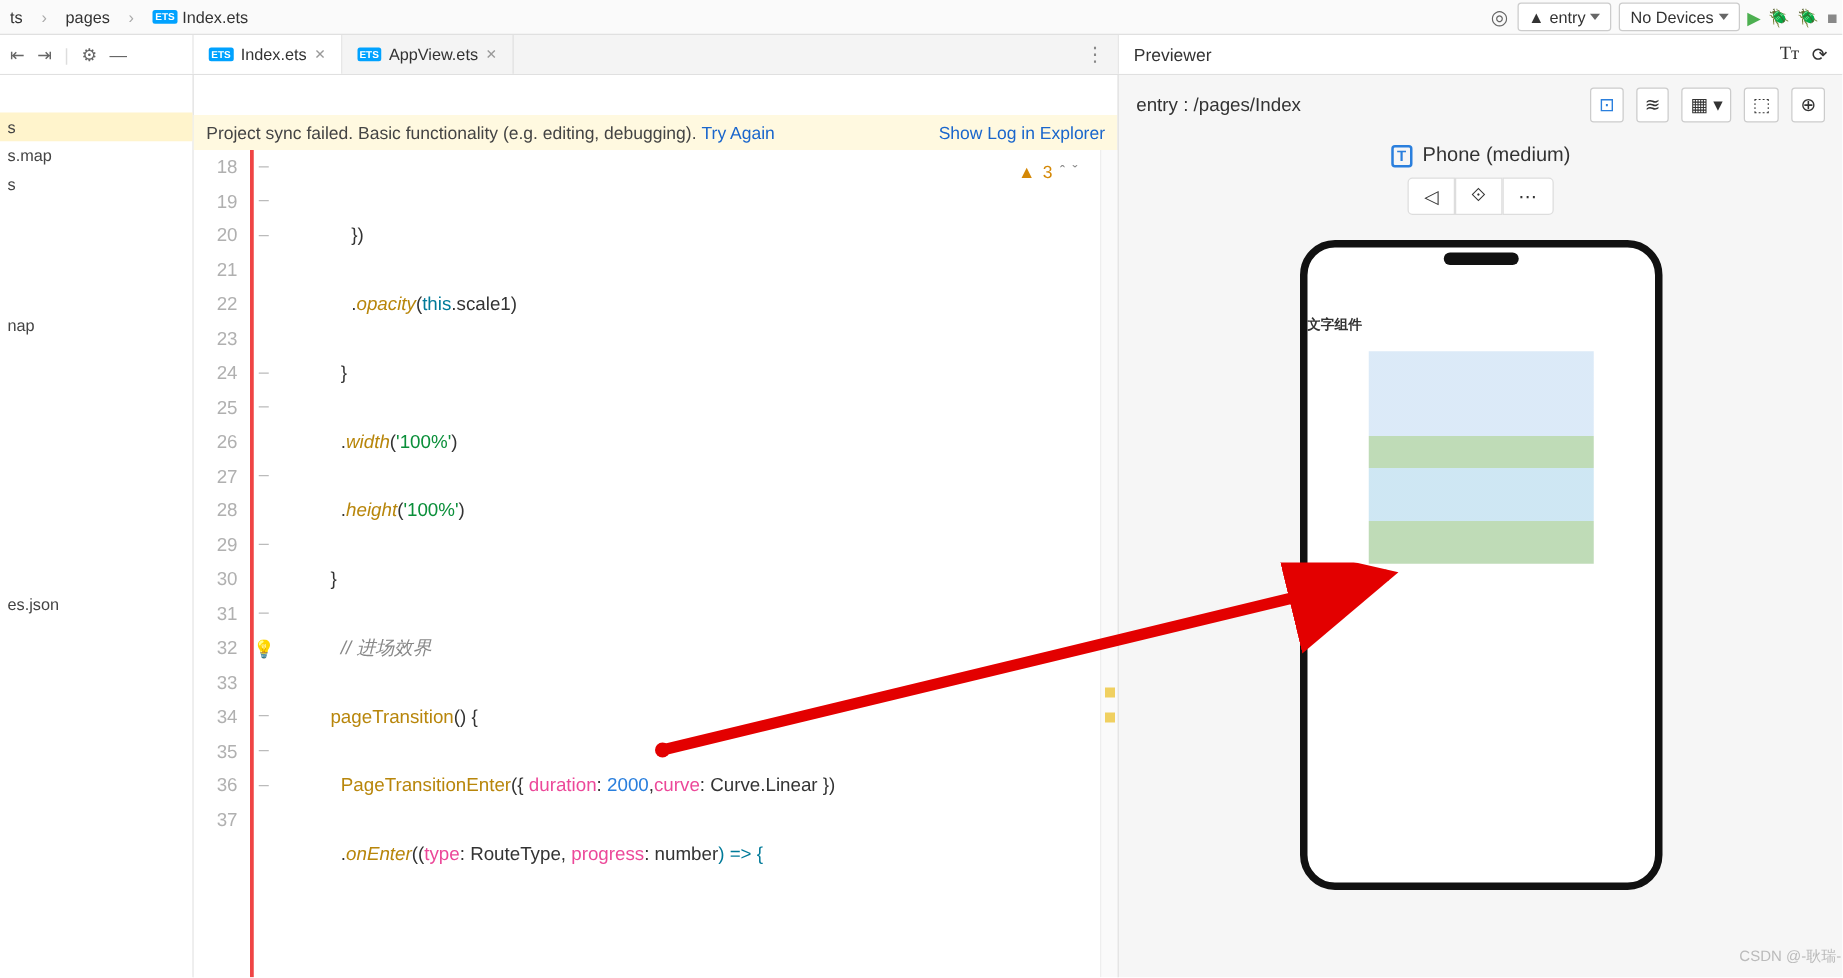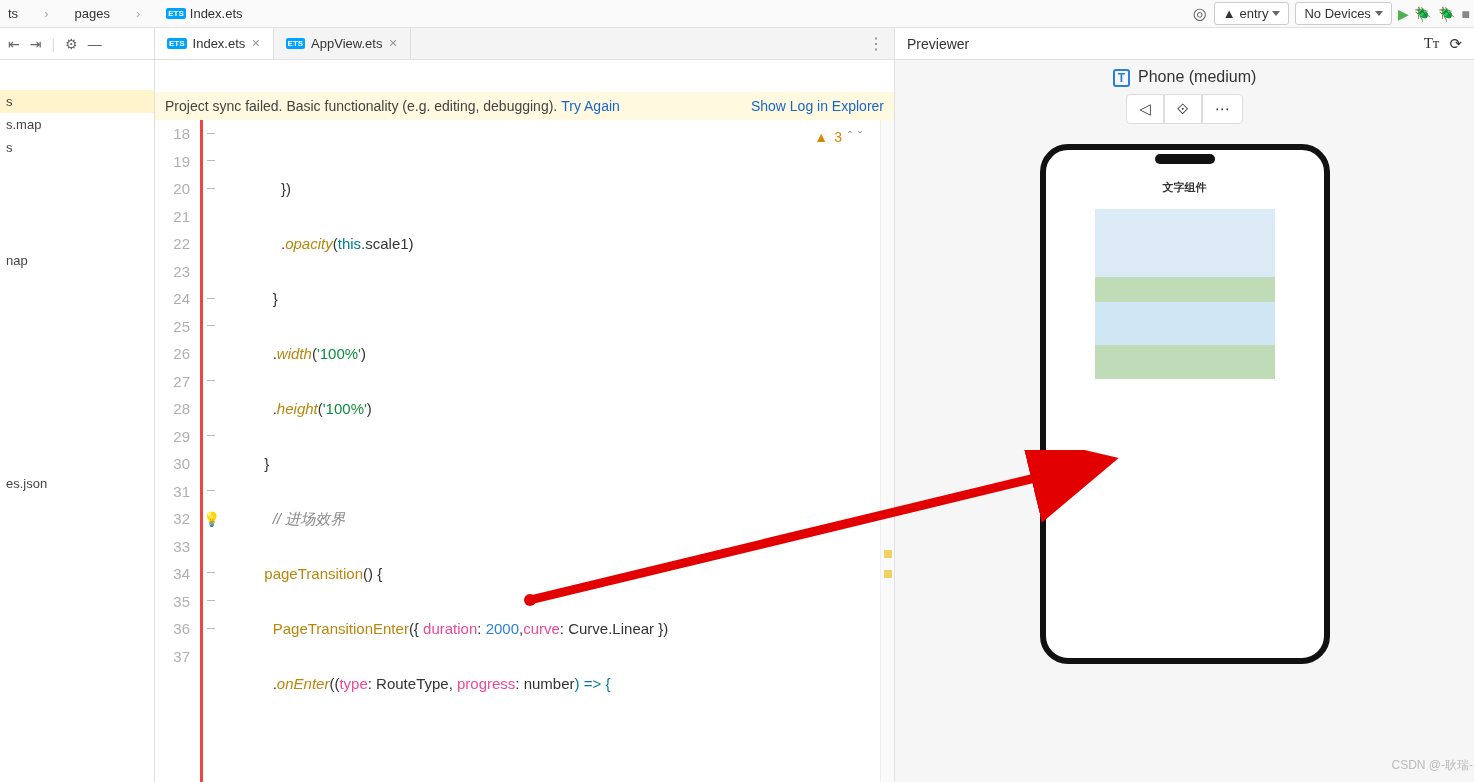--- a/index.html
+++ b/index.html
@@ -1,21 +1,21 @@
 <!DOCTYPE html>
 <html><head>
 <meta charset="utf-8">
 <style>
 * { margin:0; padding:0; box-sizing:border-box; font-family:"Segoe UI",Arial,sans-serif; }
 body { background:#fff; width:1474px; height:782px; overflow:hidden; font-size:13px; color:#333; }
 .root { display:flex; flex-direction:column; height:100%; }
 
 
 .topbar { display:flex; align-items:center; height:28px; border-bottom:1px solid #e0e0e0; padding:0 4px; background:#fafafa; }
-.breadcrumb { display:flex; align-items:center; gap:20px; }
+.breadcrumb { display:flex; align-items:center; gap:9px; }
 .bc-item { display:flex; align-items:center; gap:4px; padding:2px 4px; cursor:pointer; }
 .bc-sep { color:#aaa; padding:0 2px; }
 .ets-badge { background:#00a2ff; color:#fff; font-size:8px; padding:1px 2px; border-radius:2px; font-weight:bold; }
 .topbar .right { margin-left:auto; display:flex; align-items:center; gap:6px; }
 .dd { display:flex; align-items:center; gap:4px; border:1px solid #ccc; padding:3px 8px; border-radius:3px; background:#fff; cursor:pointer; font-size:13px;}
 .icon { display:inline-flex; width:16px; height:16px; align-items:center; justify-content:center; flex-shrink:0; }
 .tri { width:0; height:0; border-left:4px solid transparent; border-right:4px solid transparent; border-top:5px solid #666; }
 .play { color:#4caf50; font-size:14px; }
 .bug { color:#4caf50; font-size:14px; }
 .bug2 { color:#4caf50; font-size:14px; }
@@ -71,21 +71,21 @@
 .prev-top .sp { flex:1; }
 .bbtn { display:flex; align-items:center; padding:4px 6px; border:1px solid #ccc; border-radius:3px; background:#fff; gap:4px; cursor:pointer; }
 .phone-label { text-align:center; padding:8px; font-size:16px; }
 .phone-label .ticon { color:#2a7fdd; font-weight:bold; border:2px solid #2a7fdd; border-radius:3px; padding:0 3px; font-size:12px; margin-right:8px;}
 .devtools { display:flex; justify-content:center; gap:0; margin-bottom:20px;}
 .devtools .dt { border:1px solid #ddd; padding:5px 12px; background:#fff; cursor:pointer; font-size:15px;}
 .devtools .dt:first-child { border-radius:4px 0 0 4px;}
 .devtools .dt:last-child { border-radius:0 4px 4px 0;}
 .phone-frame { margin:0 auto; width:290px; height:520px; border:6px solid #111; border-radius:28px; background:#fff; position:relative; overflow:hidden;}
 .notch { position:absolute; top:4px; left:50%; transform:translateX(-50%); width:60px; height:10px; background:#111; border-radius:6px;}
-.phone-title { text-align:center; font-size:11px; padding-top:30px; font-weight:bold;}
+.phone-title { font-size:11px; padding-top:14px; font-weight:bold;margin-top:40px;}
 .phone-img { margin:14px auto 0; width:180px; height:170px; background:linear-gradient(#b8d5f0 40%,#7fb86f 40% 55%,#9ecfe8 55% 80%,#7fb86f 80%); opacity:0.5; position:relative;}
 .phone-but { position:absolute; right:-10px; width:6px; height:38px; background:#111; border-radius:2px;}
 .arrow { position:absolute; left:520px; top:450px; z-index:50; pointer-events:none; }
 .watermark { position:absolute; right:1px; bottom:8px; color:#bbb; font-size:12px;}
 </style>
 </head>
 <body>
 
 <div class="root">
 
@@ -231,20 +231,31 @@
 
         </div>
         <div class="minimap">
           <div class="mark" style="top:430px;background:#f0d060"></div>
           <div class="mark" style="top:450px;background:#f0d060"></div>
         </div>
       </div>
     </div>
 
     <div class="preview">
+      <div class="prev-top">
+        <span>entry : /pages/Index</span>
+        <span class="sp"></span>
+        <span class="bbtn">
+            <span style="color:#2a7fdd">⊡</span>
+          </span>
+        <span class="bbtn">≋</span>
+        <span class="bbtn">▦ ▾</span>
+        <span class="bbtn">⬚</span>
+        <span class="bbtn">⊕</span>
+      </div>
       <div class="phone-label"><span class="ticon">T</span><span>Phone (medium)</span></div>
       <div class="devtools">
         <span class="dt">◁</span>
         <span class="dt">⟐</span>
         <span class="dt">⋯</span>
       </div>
       <div class="phone-frame">
         <div class="notch"></div>
         <div class="phone-but" style="top:130px"></div>
         <div class="phone-but" style="top:200px"></div>

